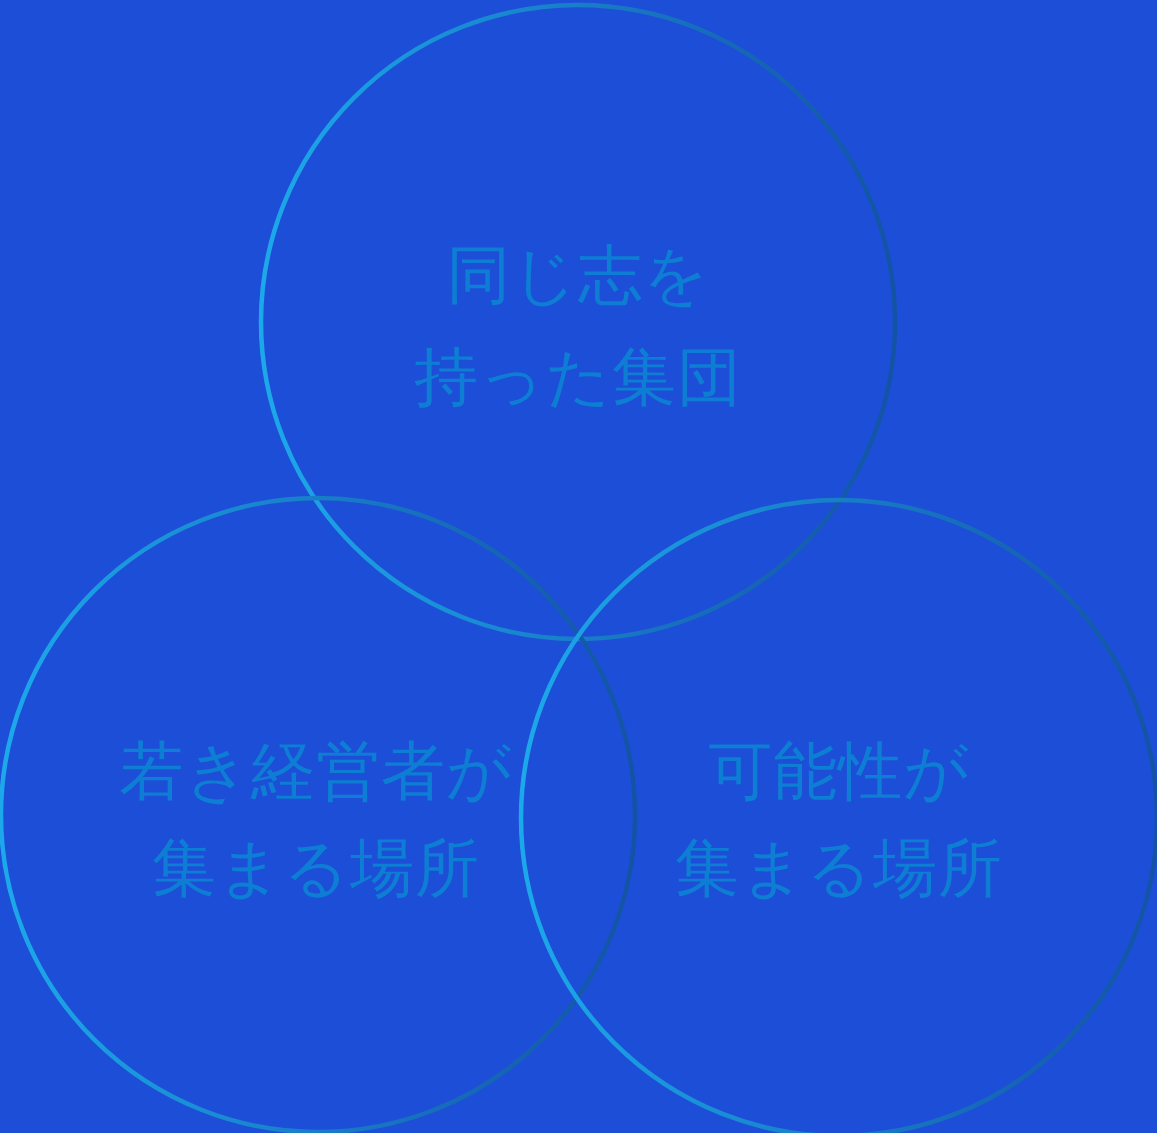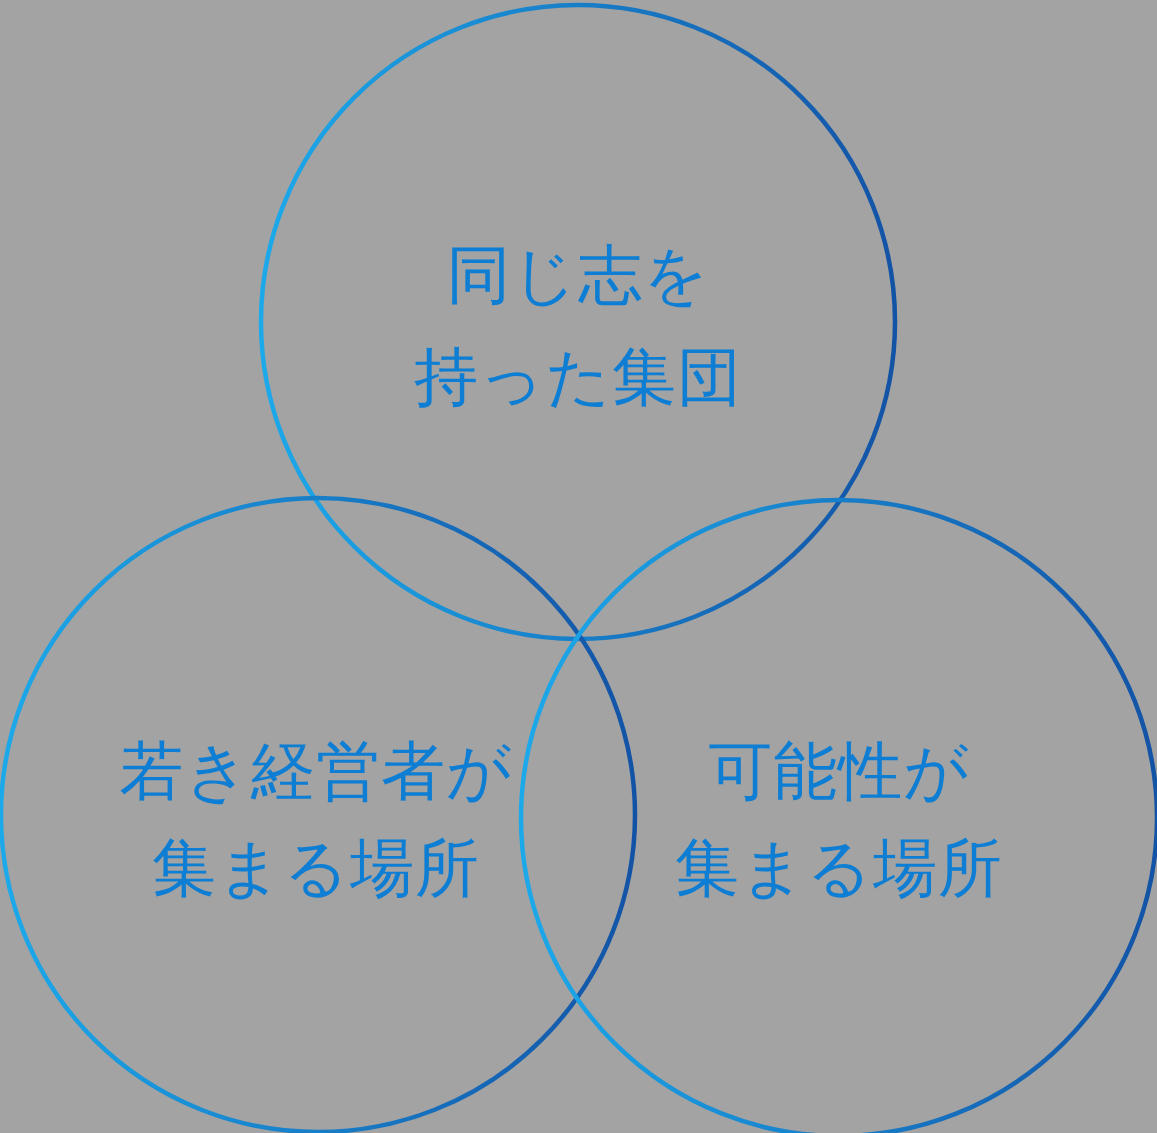--- a/index.html
+++ b/index.html
@@ -4,21 +4,21 @@
 <style>
   html, body {
     margin: 0;
     padding: 0;
     background: #ffffff;
   }
   .stage {
     position: relative;
     width: 1157px;
     height: 1133px;
-    background: #a3a3a3;
+    background: #1d4ed8;
     overflow: hidden;
   }
   svg {
     display: block;
   }
   .circle-label {
     font-family: "Liberation Sans", "DejaVu Sans", sans-serif;
     font-size: 64px;
     font-weight: 500;
     letter-spacing: 1px;

